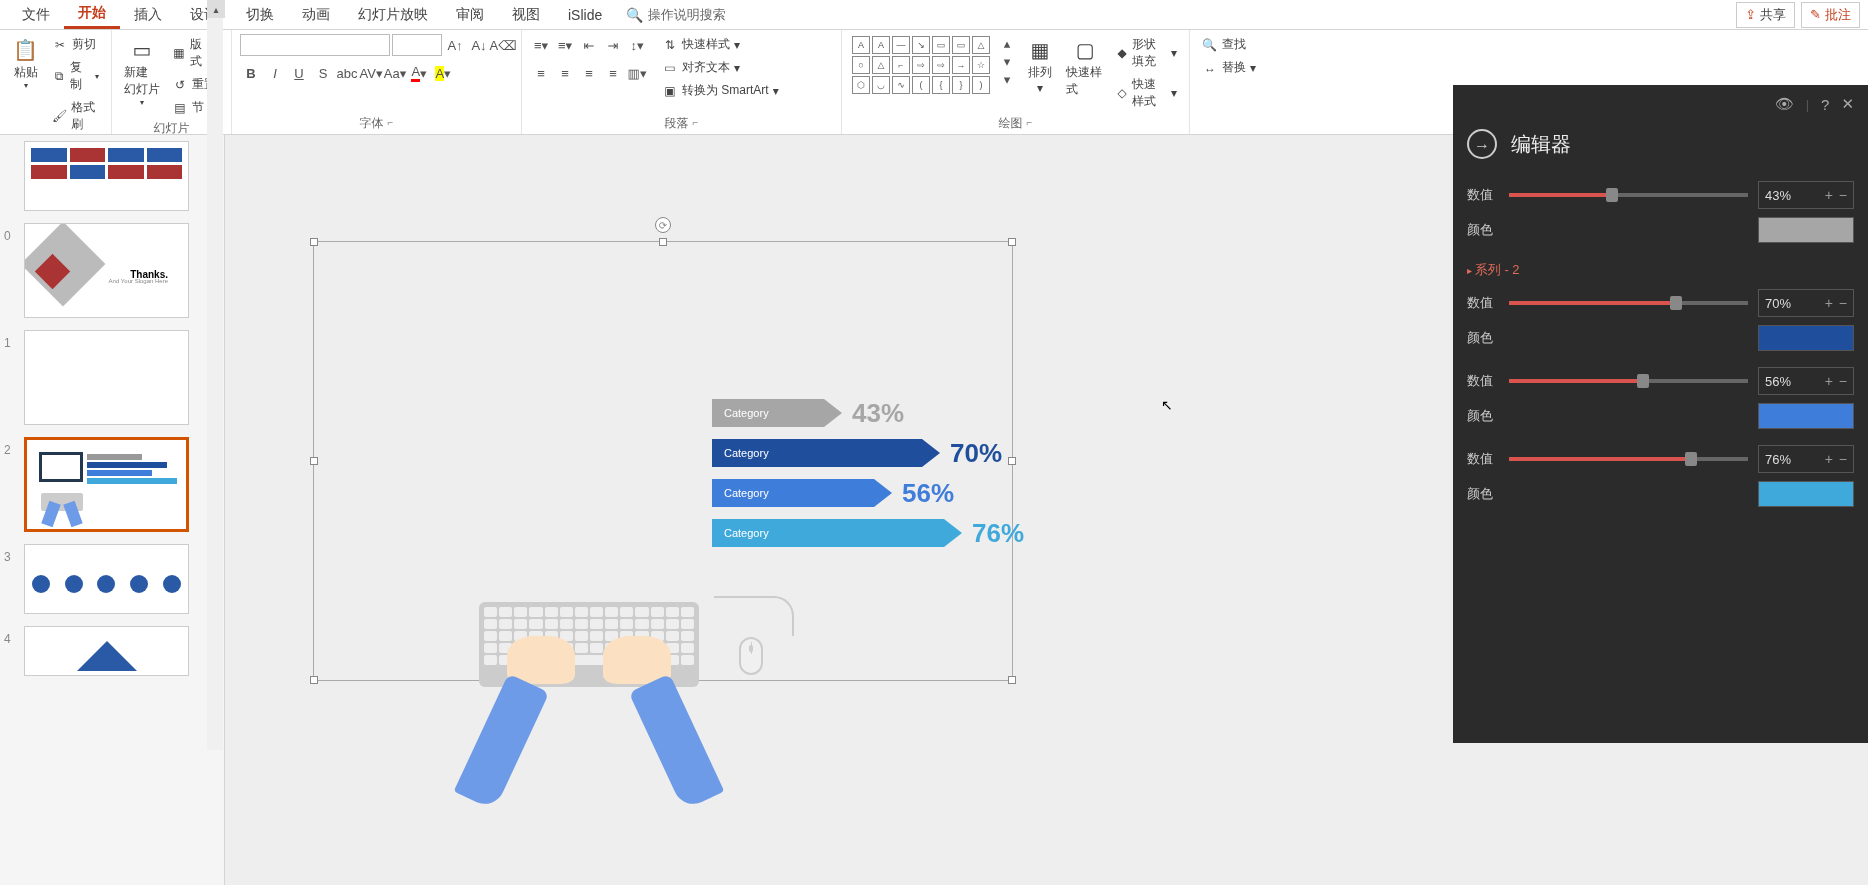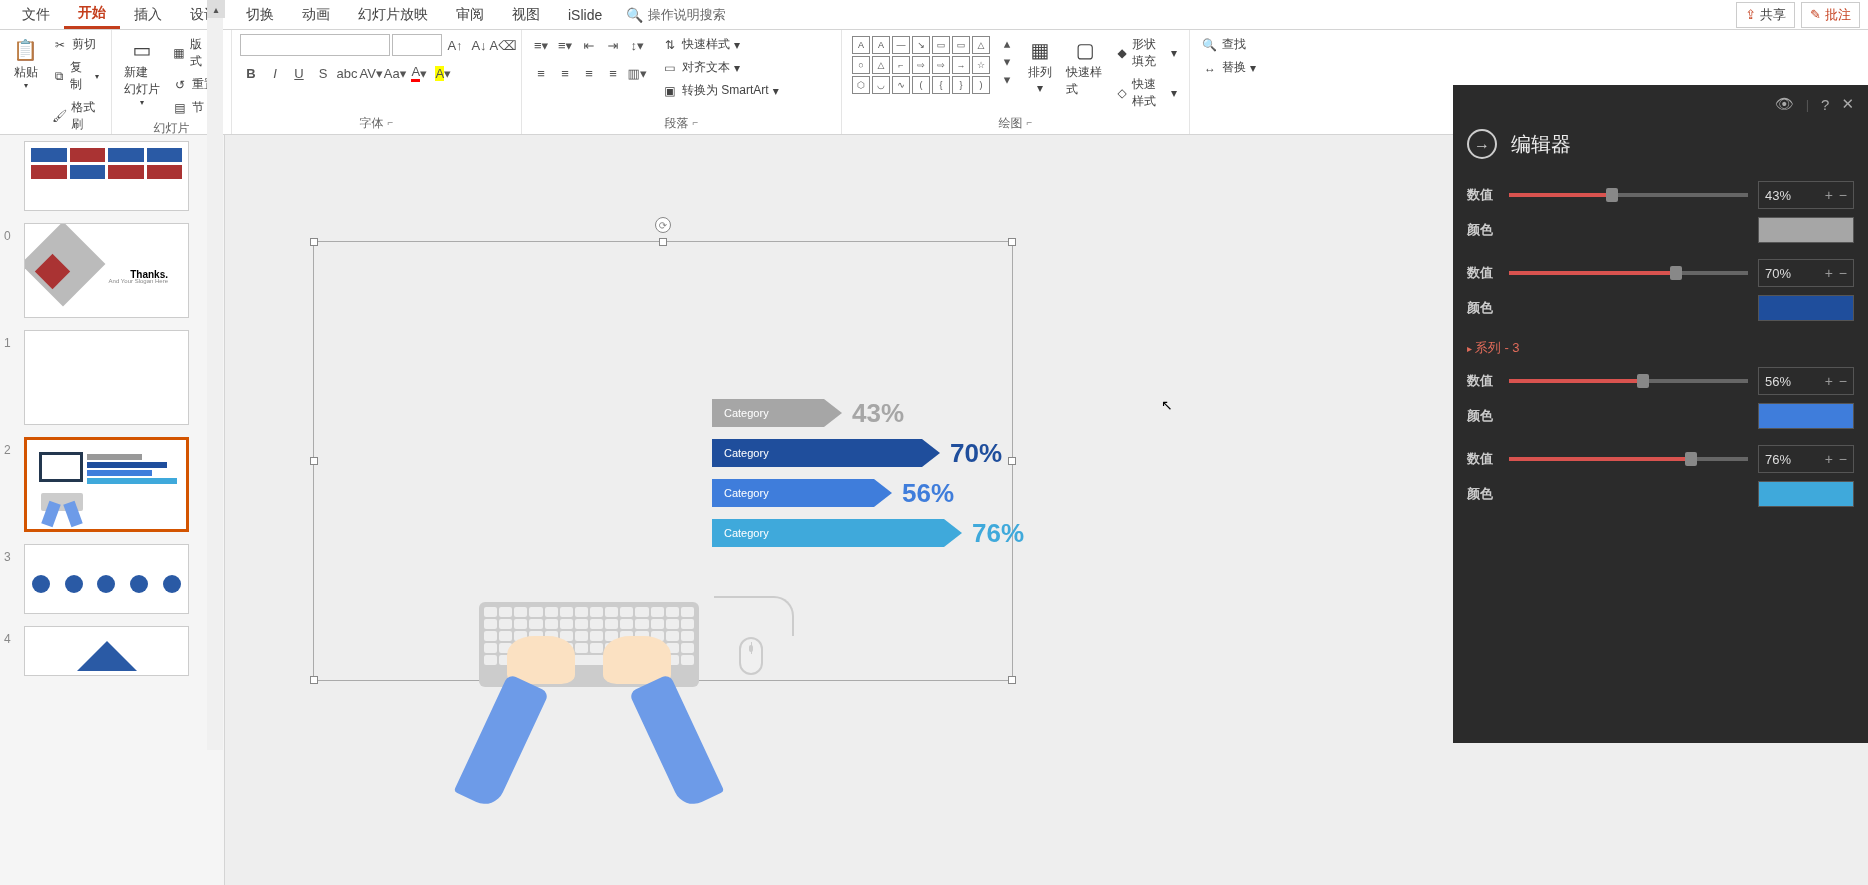--- a/index.html
+++ b/index.html
@@ -83,21 +83,21 @@
 .editor-hdr { display:flex; align-items:center; padding: 10px 14px; gap: 12px; justify-content:flex-end;}
 .editor-hdr .ico { cursor:pointer; font-size:15px; color:#aaa;}
 .editor-title-row { display:flex; align-items:center; padding: 6px 14px 14px 14px; gap: 14px;}
 .editor-circ { width: 30px; height: 30px; border: 2px solid #ccc; border-radius: 50%; display:flex; align-items:center; justify-content:center; font-size:16px;}
 .editor-title { font-size: 20px; color:#eee;}
 
 .series-sec { padding: 4px 14px; }
 .series-hdr { color:#e06b5a; font-size: 13px; padding: 6px 0; cursor:pointer; }
 .series-hdr::before { content:'▸ '; color:#e06b5a; font-size:10px;}
 .ctrl-row { display:flex; align-items:center; gap: 10px; padding: 4px 0; }
-.ctrl-label { width: 32px; color:#ccc;font-weight:bold; }
+.ctrl-label { width: 32px; color:#ccc; }
 .slider-track { flex:1; height: 4px; background:#666; position:relative; }
 .slider-fill { height:4px; background:#d9534f; }
 .slider-thumb { position:absolute; top:-5px; width:12px; height:14px; background:#888; border-radius:2px; margin-left:-6px;}
 .val-box { width: 96px; height: 28px; border: 1px solid #555; background:#2b2b2b; display:flex; align-items:center; justify-content:space-between; padding: 0 6px; color:#ddd;}
 .val-box .pm { display:flex; gap:6px; }
 .val-box .pm span { cursor:pointer; color:#999; font-size:14px;}
 .color-swatch { width:96px; height:26px; border: 1px solid #555;}
 
 .cursor-arrow { position:absolute; left: 1161px; top: 397px; font-size: 14px; color:#000; pointer-events:none;}
 .th-thanks { position:absolute; right:20px; top:48%; font-size:10px; font-weight:bold;}
@@ -538,20 +538,21 @@
             </span>
       </div>
     </div>
     <div class="ctrl-row">
       <div class="ctrl-label">颜色</div>
       <div style="flex:1;"></div>
       <div class="color-swatch" style="background:#a6a6a6;"></div>
     </div>
   </div>
       <div class="series-sec">
+    <div class="series-hdr">系列 - 2</div>
     <div class="ctrl-row">
       <div class="ctrl-label">数值</div>
       <div class="slider-track">
         <div class="slider-fill" style="width:70%;"></div>
         <div class="slider-thumb" style="left:70%;"></div>
       </div>
       <div class="val-box">
         <span>70%</span>
         <span class="pm">
               <span>+</span>
@@ -559,21 +560,20 @@
             </span>
       </div>
     </div>
     <div class="ctrl-row">
       <div class="ctrl-label">颜色</div>
       <div style="flex:1;"></div>
       <div class="color-swatch" style="background:#1f4e9c;"></div>
     </div>
   </div>
       <div class="series-sec">
-    <div class="series-hdr">系列 - 3</div>
     <div class="ctrl-row">
       <div class="ctrl-label">数值</div>
       <div class="slider-track">
         <div class="slider-fill" style="width:56%;"></div>
         <div class="slider-thumb" style="left:56%;"></div>
       </div>
       <div class="val-box">
         <span>56%</span>
         <span class="pm">
               <span>+</span>

